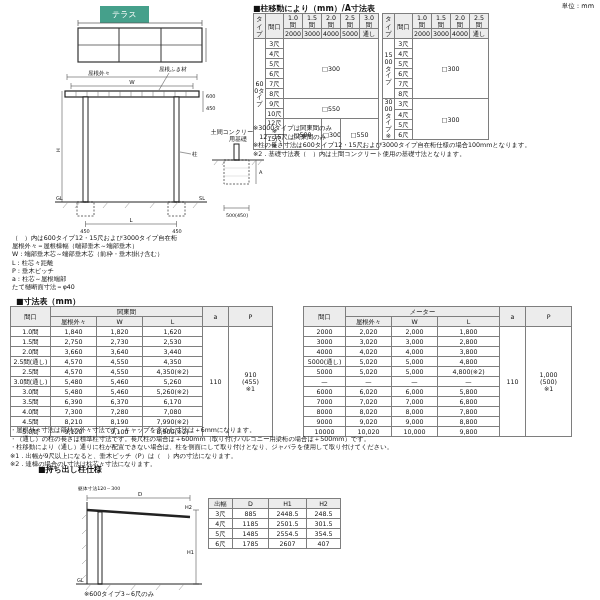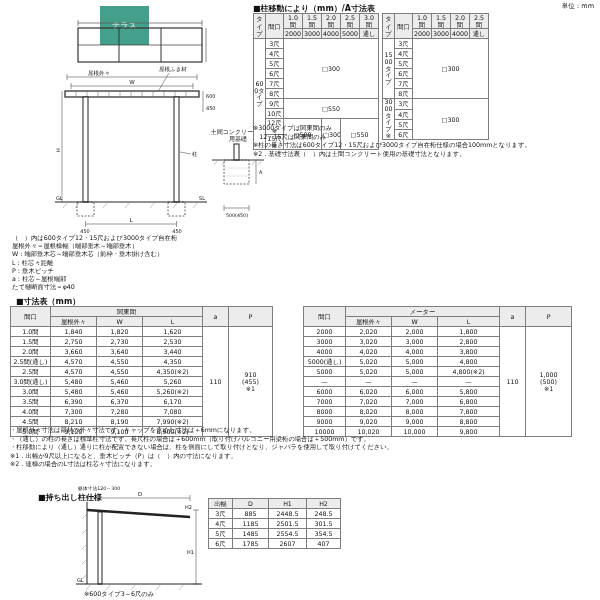--- a/index.html
+++ b/index.html
@@ -1,20 +1,20 @@
 <!DOCTYPE html>
 <html><head>
 <meta charset="utf-8">
 <style>
   html,body{margin:0;padding:0;}
   body{width:600px;height:600px;position:relative;background:#fff;
        font-family:"DejaVu Sans","Liberation Sans",sans-serif;color:#111;overflow:hidden;}
   .abs{position:absolute;}
   .sec-title{font-size:8px;font-weight:bold;}
-  .badge{background:#45a08b;color:#fff;font-size:8px;padding:14px 12px;}
+  .badge{background:#45a08b;color:#fff;font-size:8px;padding:3px 12px;}
   .unit{font-size:6.5px;}
   table{border-collapse:collapse;table-layout:fixed;background:#fff;}
   th,td{border:1px solid #7e7e7e;font-size:6.3px;font-weight:400;text-align:center;
         vertical-align:middle;padding:0 1px;line-height:1.15;height:9px;
         white-space:pre-line;overflow:hidden;}
   th{background:#ececec;}
   td.vert,th.vert{word-break:break-all;line-height:1.05;padding:0;}
   .notes{font-size:6.3px;line-height:1.35;}
   .legend{font-size:6.3px;line-height:1.3;}
   .ftitle{font-size:6px;line-height:1.2;text-align:center;}
@@ -421,21 +421,21 @@
     </tbody>
 </table>
 <div class="abs notes" style="left:10px;top:426px;width:585px;">
     <div>・屋根外々寸法は部材の外々寸法です。キャップを含めた寸法は＋6mmになります。</div>
     <div>・（通し）の柱の長さは標準柱寸法です。長尺柱の場合は＋600mm（取り付けバルコニー用梁桁の場合は＋500mm）です。</div>
     <div>・柱移動により（通し）通りに柱が配置できない場合は、柱を側面にして取り付けとなり、ジャバラを使用して取り付けてください。</div>
     <div>※1．出幅が9尺以上になると、垂木ピッチ（P）は（　）内の寸法になります。</div>
     <div>※2．連棟の場合のL寸法は柱芯々寸法になります。</div>
   </div>
 
-<div class="abs sec-title" style="left:10px;top:492px;padding-left:28px;">■持ち出し柱仕様</div>
+<div class="abs sec-title" style="left:10px;top:464px;padding-left:28px;">■持ち出し柱仕様</div>
 <svg class="abs" style="left:76px;top:484px;" width="126" height="112" viewBox="0 0 126 112">
   <text x="2" y="6" font-size="4.8">躯体寸法120～300</text>
   <text x="64" y="12" font-size="5.5" text-anchor="middle">D</text>
   <line x1="11" y1="14" x2="114" y2="14" stroke="#555" stroke-width="0.6"></line>
   <line x1="11" y1="11" x2="11" y2="17" stroke="#555" stroke-width="0.6"></line>
   <line x1="114" y1="11" x2="114" y2="17" stroke="#555" stroke-width="0.6"></line>
   <line x1="11" y1="18" x2="11" y2="100" stroke="#222" stroke-width="1"></line>
   <path d="M11 30 l-5 5 M11 45 l-5 5 M11 60 l-5 5 M11 75 l-5 5 M11 90 l-5 5" stroke="#888" stroke-width="0.5" fill="none"></path>
   <line x1="11" y1="26" x2="114" y2="33" stroke="#222" stroke-width="2.4"></line>
   <rect x="22" y="28" width="4" height="72" fill="#fff" stroke="#222" stroke-width="1"></rect>

